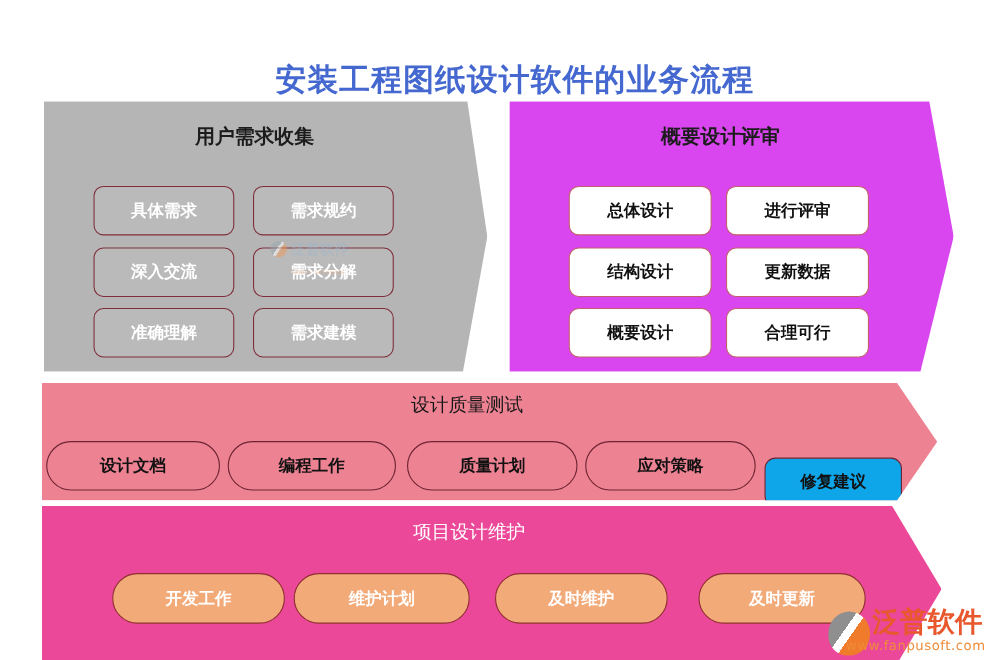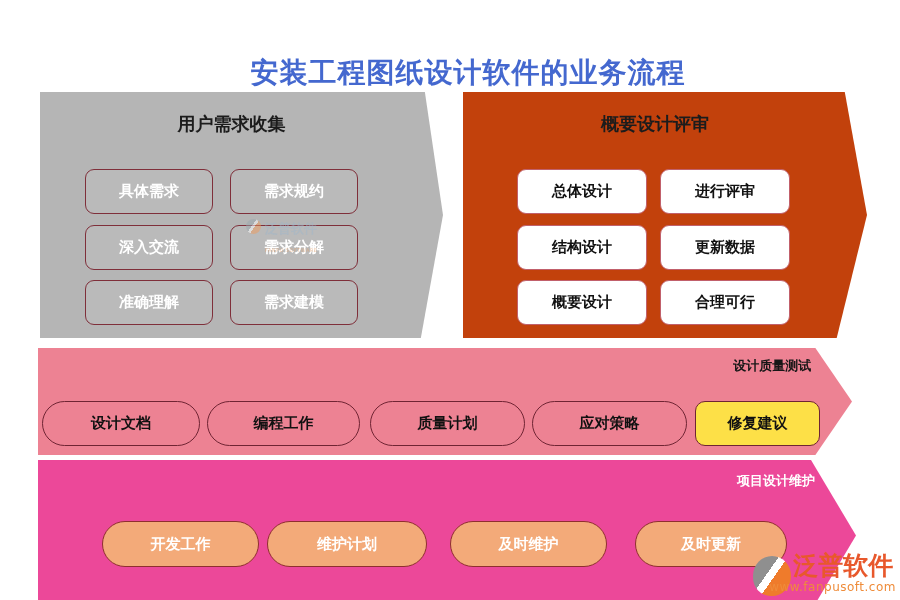--- a/index.html
+++ b/index.html
@@ -7,22 +7,22 @@
     position:relative;width:900px;height:600px;background:#ffffff;overflow:hidden;
     font-family:"DejaVu Sans","Liberation Sans",sans-serif;
   }
   .title{
     position:absolute;top:36px;left:0;width:100%;margin:18px;text-align:center;
     font-size:28px;font-weight:bold;color:#4468cf;letter-spacing:1px;
   }
   
   .stage{position:absolute;top:92px;height:246px;}
   .stage1{left:40px;width:403px;background:#b5b5b5;
-    clip-path:polygon(0 0,95.5% 0,100% 50%,94.5% 100%,0 100%);}
-  .stage2{left:463px;width:404px;background:#c2410c;
+    clip-path:polygon(0 0,95.5% 0,100% 50%,94.5% 100%,0 100%);font-family:Liberation Mono, monospace;}
+  .stage2{left:463px;width:404px;background:#d946ef;
     clip-path:polygon(0 0,94.5% 0,100% 50%,92.5% 100%,0 100%);}
   .stage-heading{
     position:absolute;top:20px;left:0;width:95%;text-align:center;
     font-size:18px;font-weight:bold;color:#1c1c1c;
   }
   .chip{
     position:absolute;display:flex;align-items:center;justify-content:center;
     font-size:15px;font-weight:bold;border-radius:9px;box-sizing:border-box;
   }
   .stage1 .chip{width:128px;height:45px;background:rgba(255,255,255,0.08);
@@ -32,31 +32,31 @@
   .stage1 .c1{left:45px}.stage1 .c2{left:190px}
   .stage2 .c1{left:54px}.stage2 .c2{left:197px}
   .r1{top:77px}.r2{top:133px}.r3{top:188px}
   
   .banner{position:absolute;left:38px;}
   .pink{top:348px;width:814px;height:107px;background:#ed8293;
     clip-path:polygon(0 0,95.5% 0,100% 50%,95.5% 100%,0 100%);}
   .orange{top:460px;width:818px;height:151px;background:#ec4899;
     clip-path:polygon(0 0,94.5% 0,100% 50%,94.5% 100%,0 100%);}
   .banner-heading{
-    position:absolute;top:9px;left:0;width:95%;text-align:right;
-    font-size:13px;font-weight:bold;color:#161616;
+    position:absolute;top:9px;left:0;width:95%;text-align:center;
+    font-size:17px;font-weight:normal;color:#161616;
   }
   .orange .banner-heading{color:#ffffff;top:12px;}
   .pill{
     position:absolute;display:flex;align-items:center;justify-content:center;
     font-size:15px;font-weight:bold;box-sizing:border-box;
   }
   .pink .pill{top:53px;height:45px;background:#ed8293;color:#111111;
     border:1.5px solid #6f2433;border-radius:23px;}
-  .pink .pill.alt{background:#fde047;border-radius:10px;}
+  .pink .pill.alt{background:#0ea5e9;border-radius:10px;margin-top:15px;}
   .orange .pill{top:61px;height:46px;background:#f3aa79;color:#ffffff;
     border:1.5px solid #8f2f2f;border-radius:23px;}
   .pk1{left:4px;width:158px}.pk2{left:169px;width:153px}.pk3{left:332px;width:155px}
   .pk4{left:494px;width:155px}.pk5{left:657px;width:125px}
   .og1{left:64px;width:157px}.og2{left:229px;width:160px}
   .og3{left:412px;width:157px}.og4{left:597px;width:152px}
   
   .watermark{
     position:absolute;left:206px;top:126px;display:flex;align-items:flex-start;
     gap:4px;opacity:.5;z-index:3;

